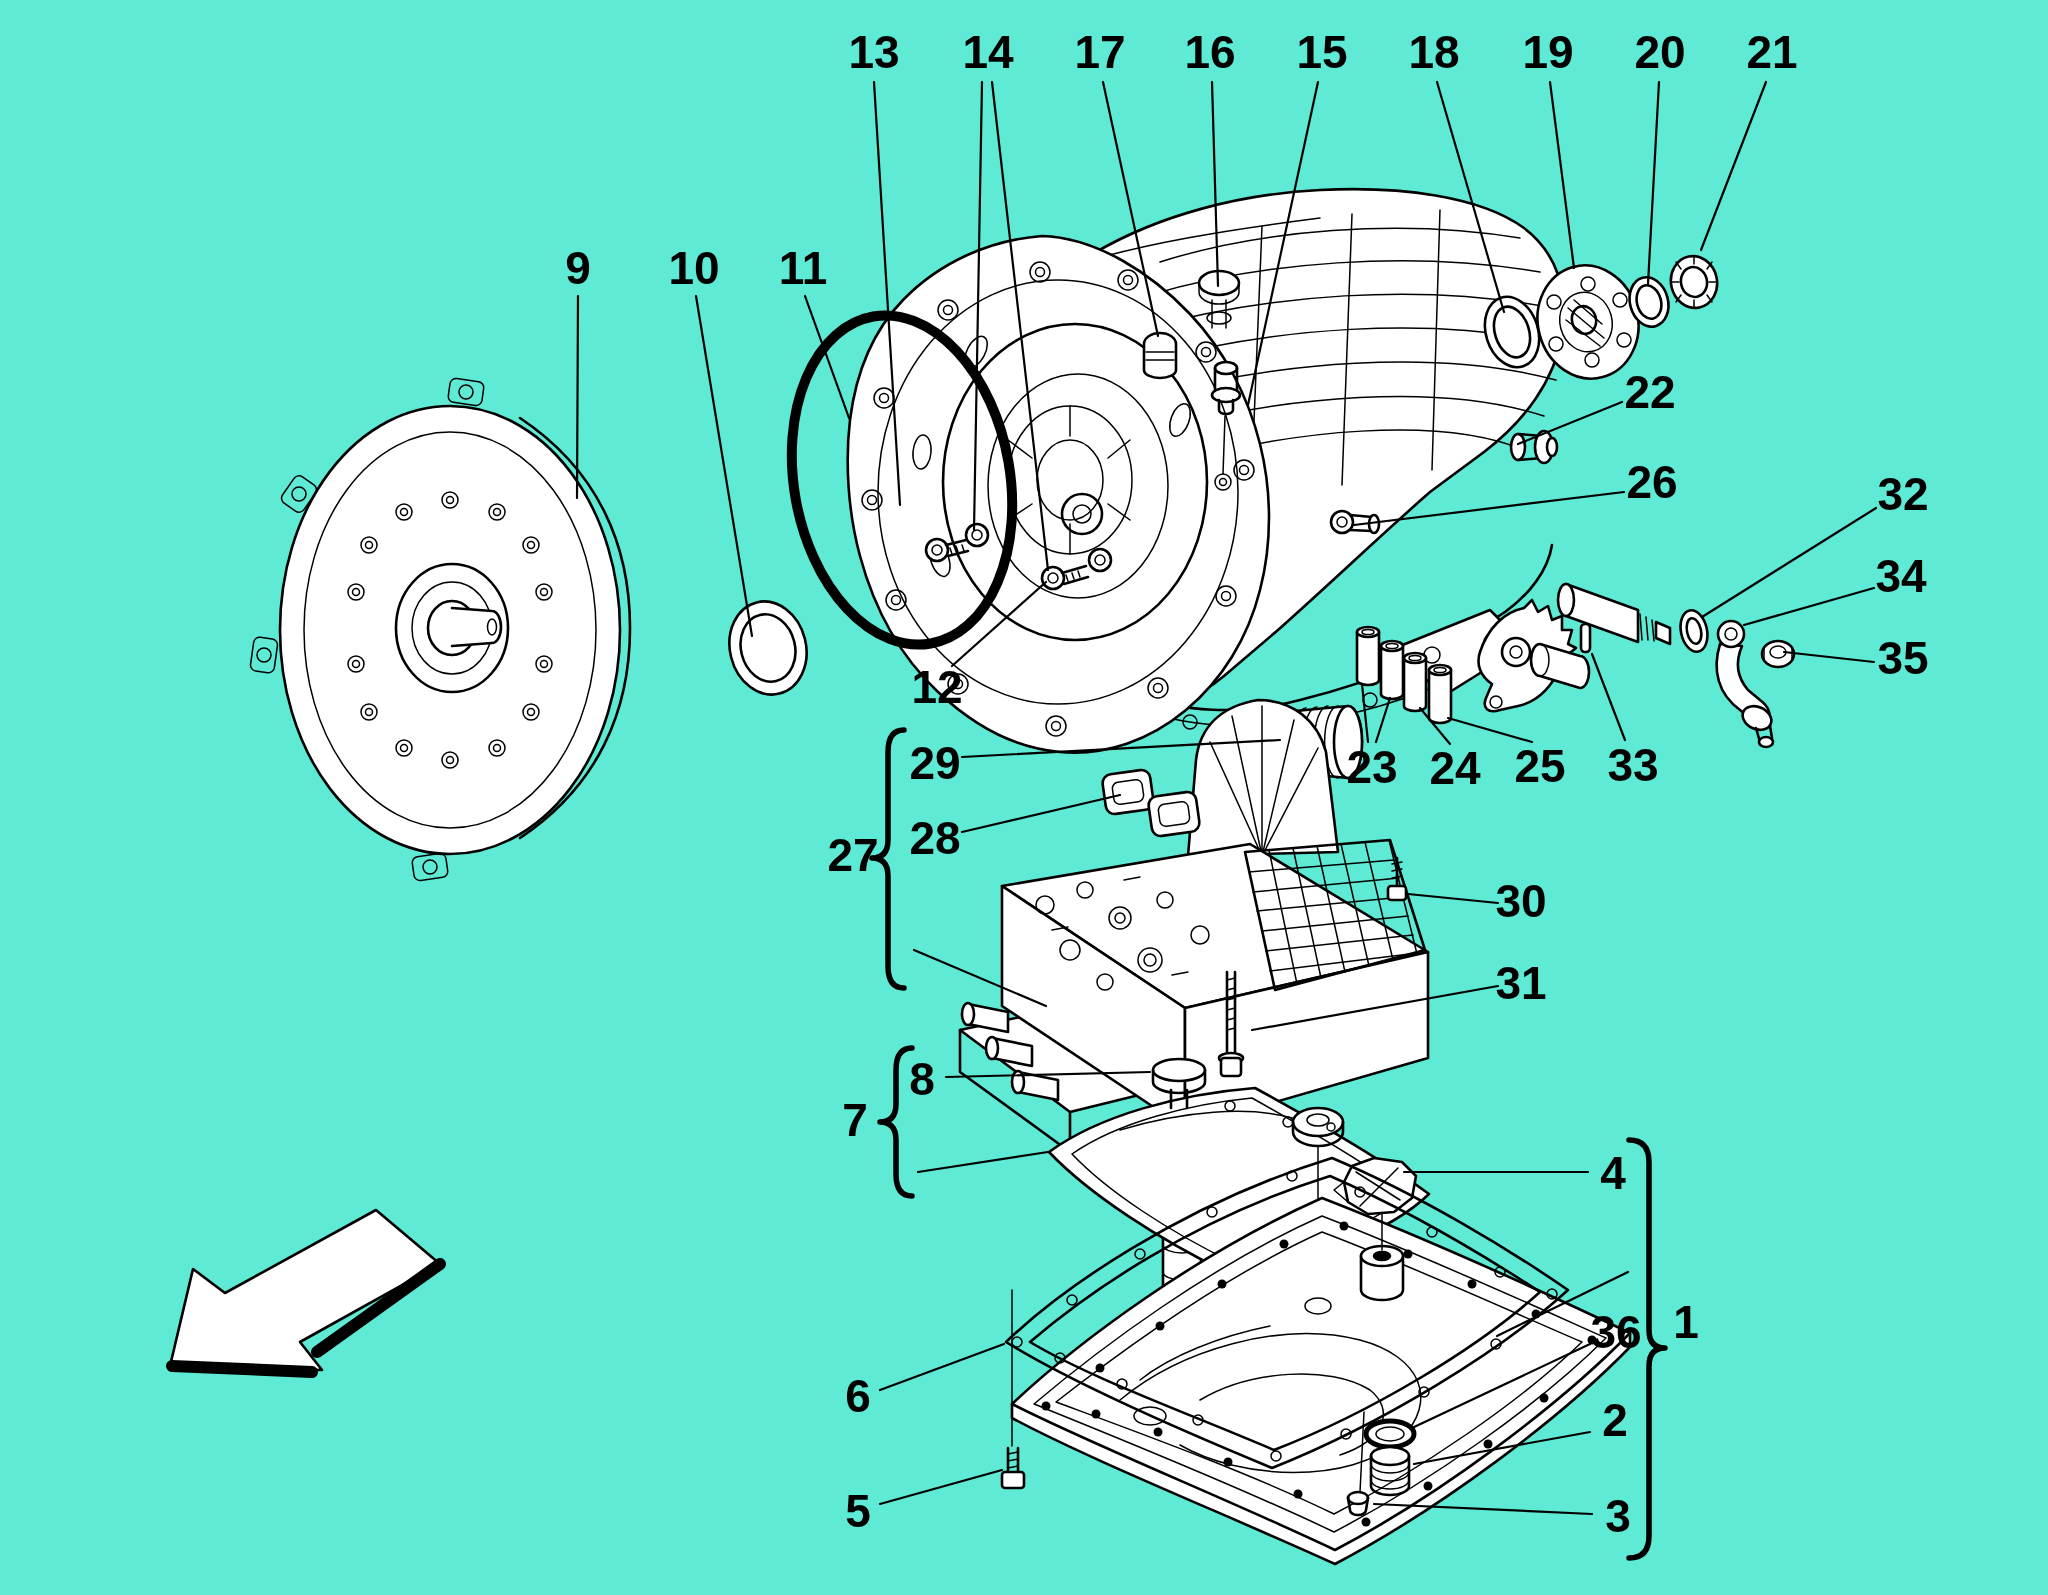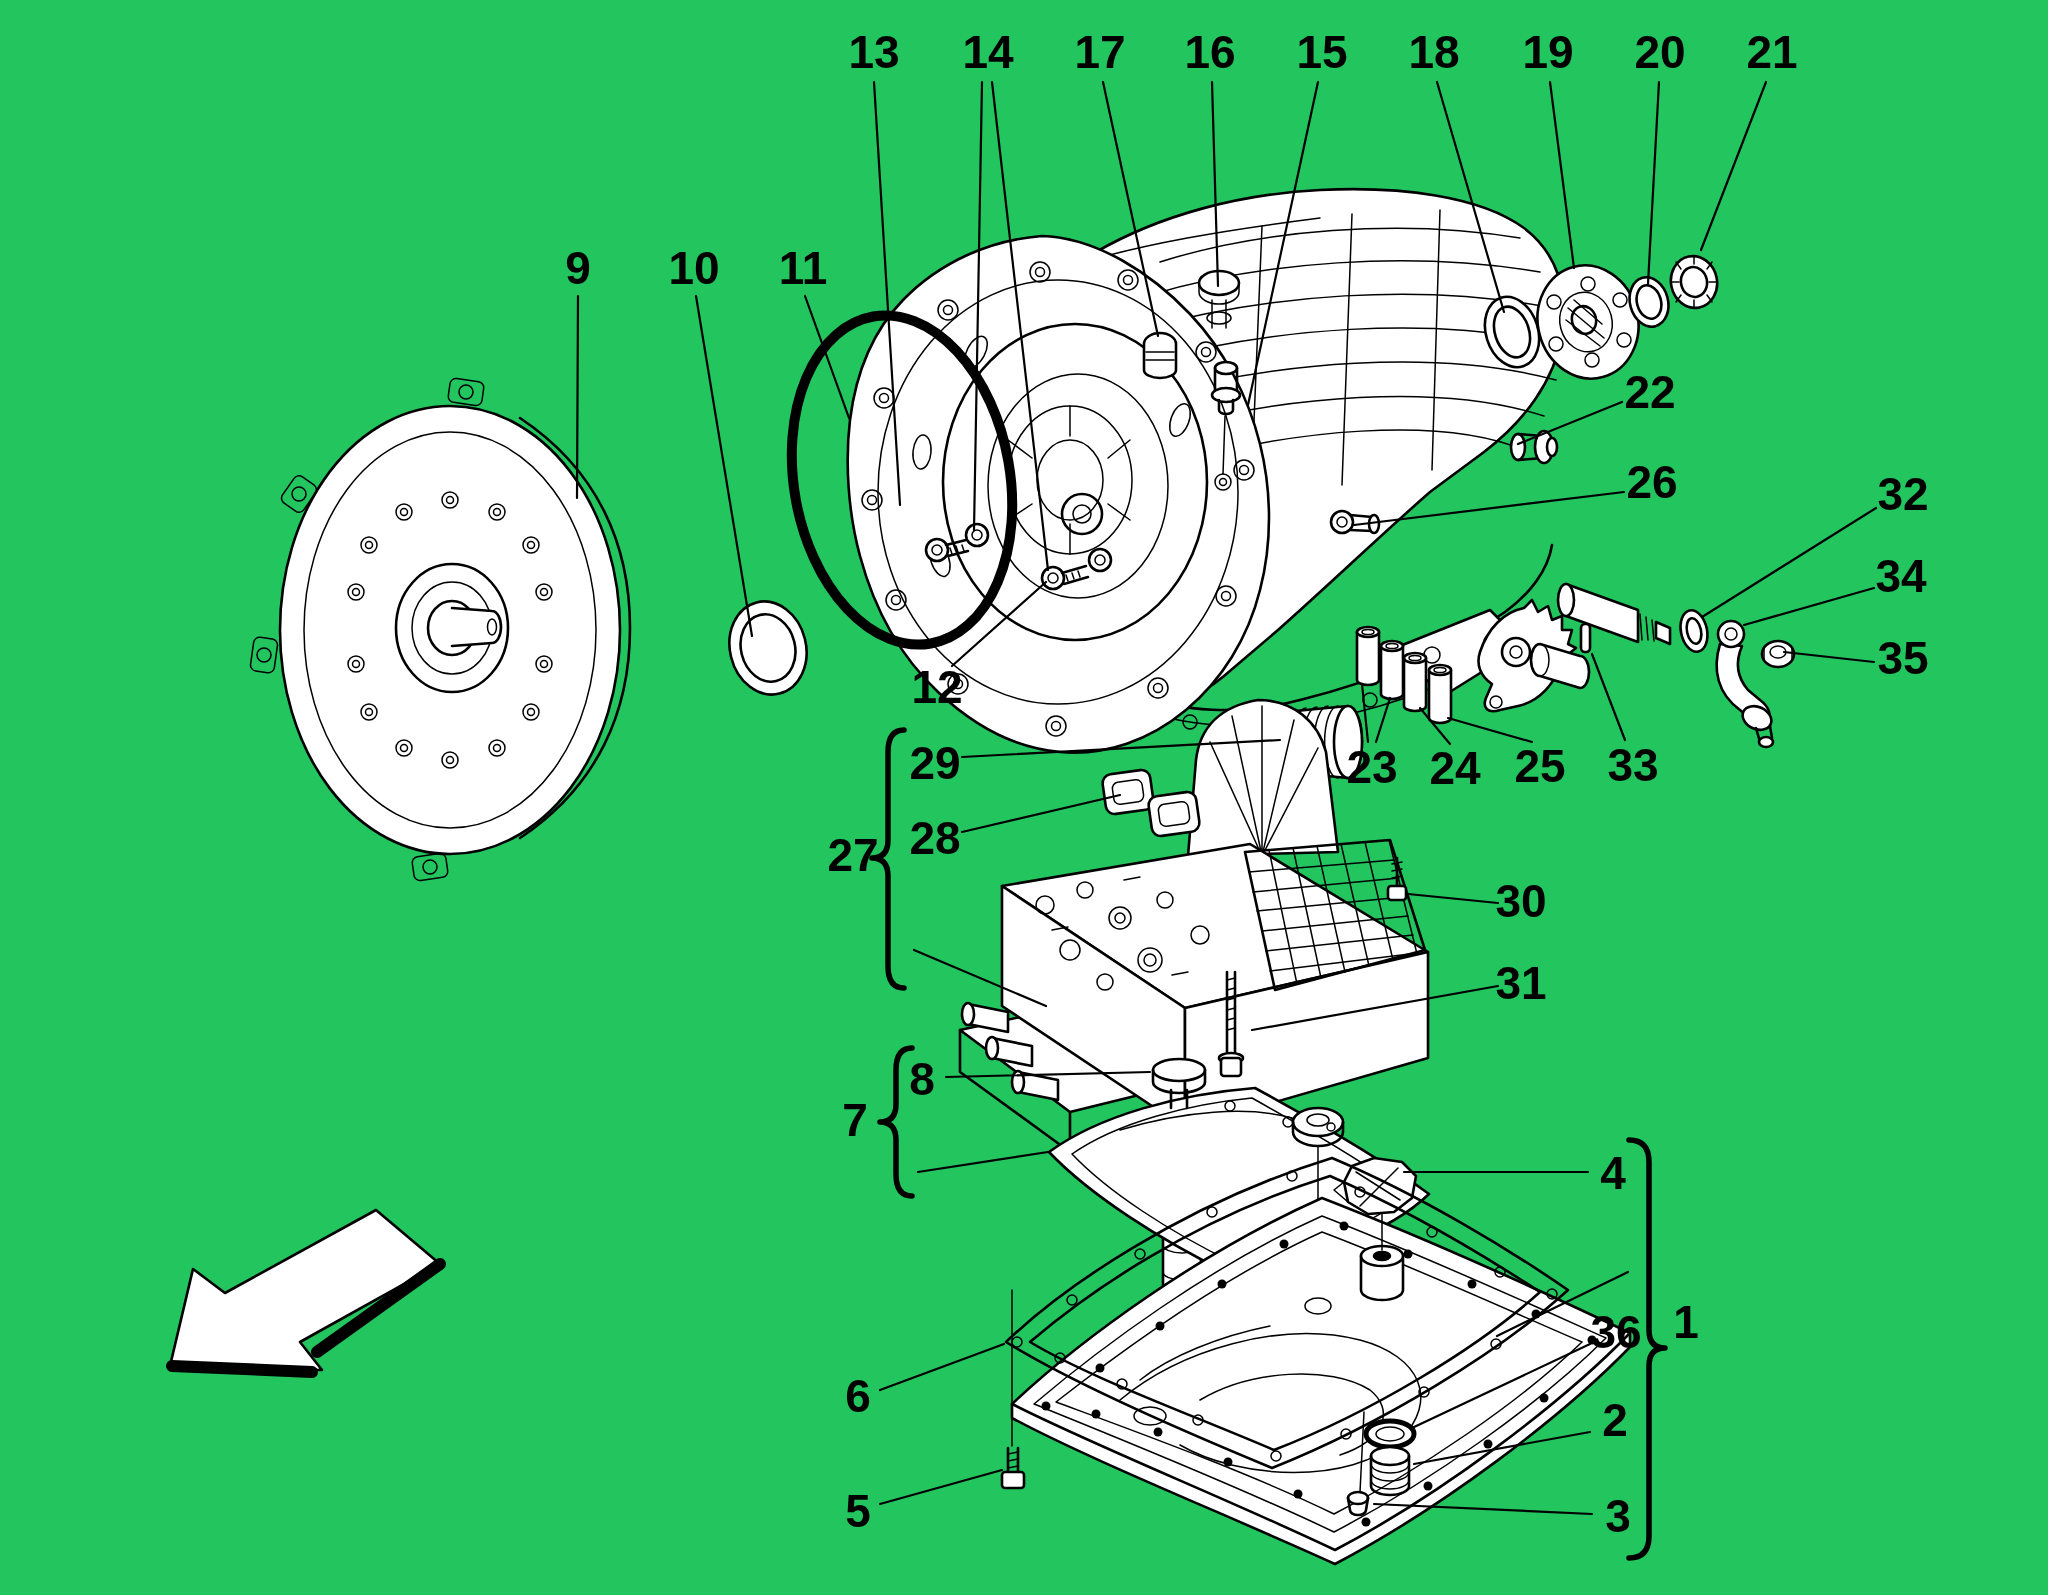--- a/index.html
+++ b/index.html
@@ -1,16 +1,16 @@
 <!DOCTYPE html>
 <html><head>
 <meta charset="utf-8">
 <style>
   html,body{margin:0;padding:0;background:#fff}
-  .stage{position:relative;width:2048px;height:1595px;background:#22c55e;overflow:hidden}
+  .stage{position:relative;width:2048px;height:1595px;background:#5eead4;overflow:hidden}
   svg{display:block}
   .art{fill:none;stroke:#000;stroke-width:2.6;stroke-linecap:round;stroke-linejoin:round}
   .fillw{fill:#fff}
   .filldk{fill:#000}
   .thin{stroke-width:1.5}
   .thick{stroke-width:5}
   .xthick{stroke-width:10}
   text.callout{font:bold 46px "Liberation Sans", sans-serif;fill:#000;text-anchor:middle}
   .leader{fill:none;stroke:#000;stroke-width:2.2;stroke-linecap:round}
   .brace{fill:none;stroke:#000;stroke-width:5.5;stroke-linecap:round;stroke-linejoin:round}

